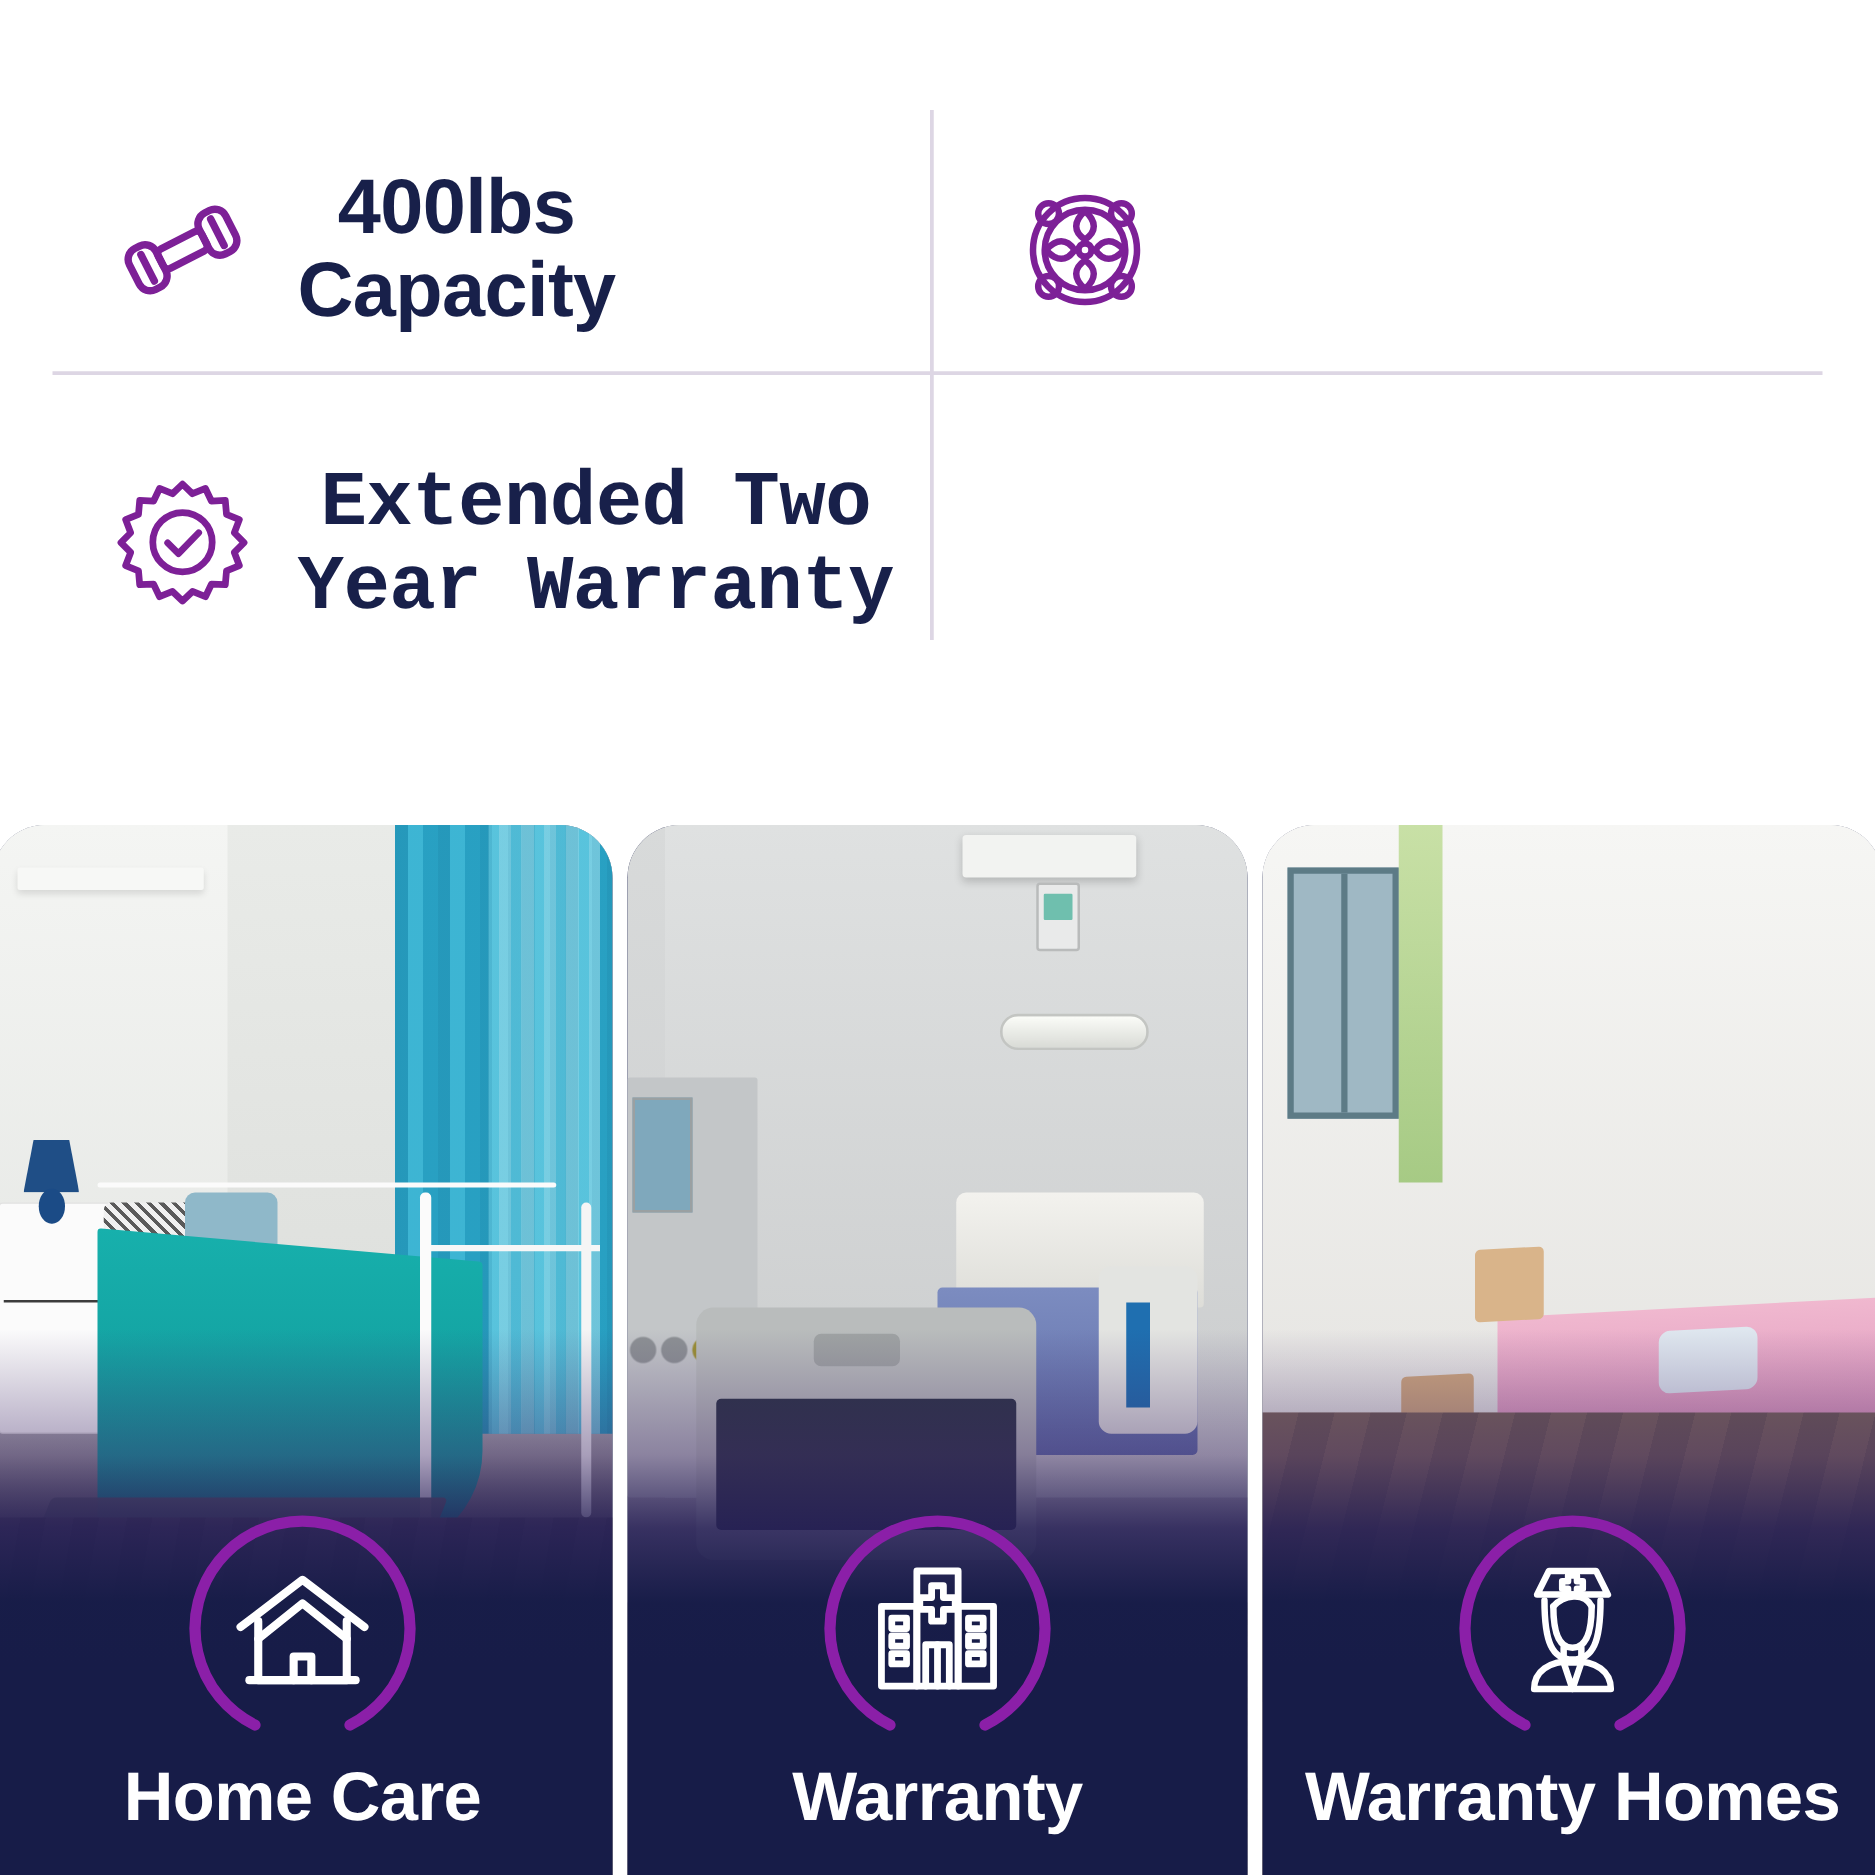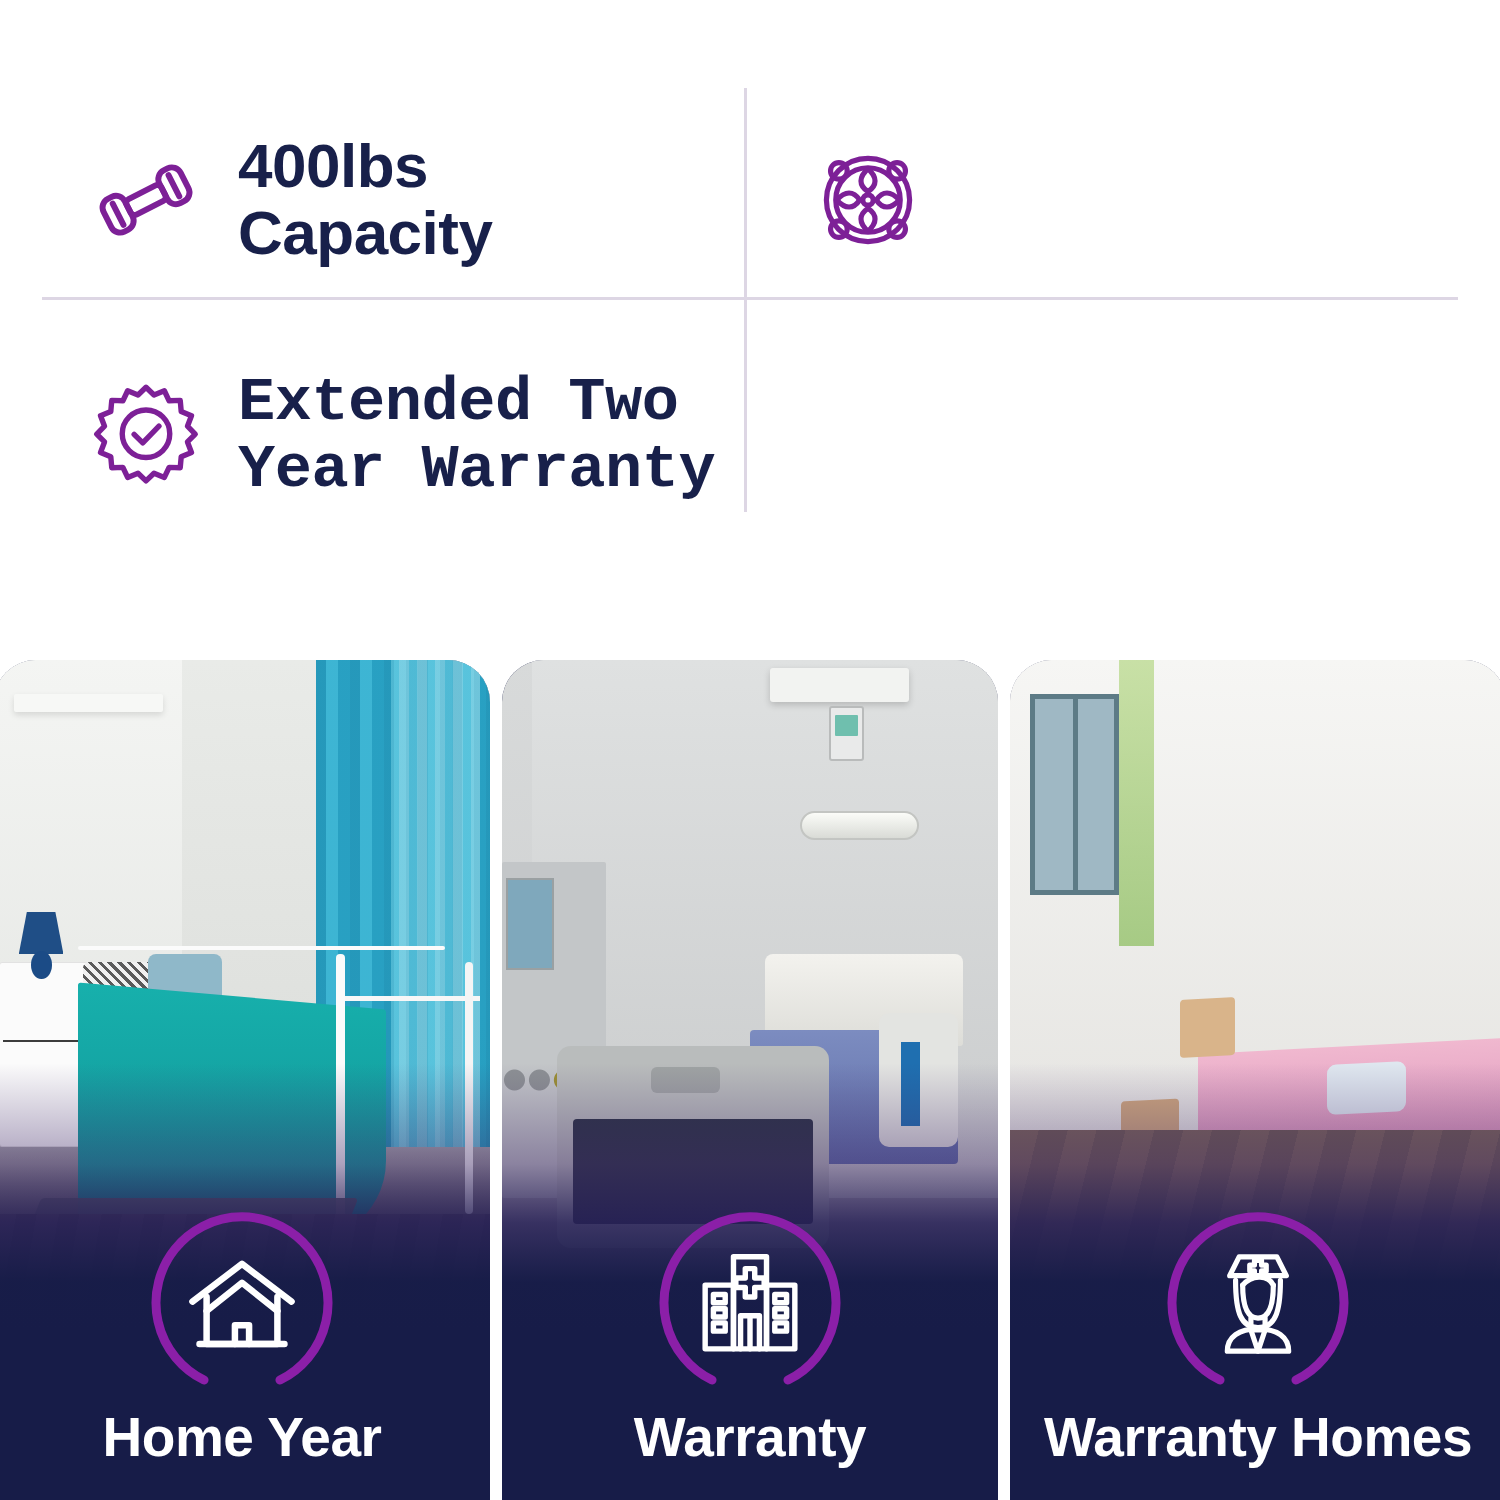--- a/index.html
+++ b/index.html
@@ -8,21 +8,21 @@
     background: #ffffff;
     font-family: "Liberation Sans", sans-serif;
     overflow: hidden;
   }
 
   .page { position: relative; width: 1500px; height: 1500px; background: #ffffff; }
 
   
   .features {
     position: absolute; left: 0; top: 0;
-    width: 1327px; height: 600px;
+    width: 1327px; height: 600px; text-align: center;
   }
 
   .feat {
     position: absolute;
     display: flex;
     align-items: center;
     gap: 34px;
   }
   .feat-capacity { left: 88px;  top: 110px; width: 640px; height: 180px; }
   .feat-cpr      { left: 810px; top: 120px; width: 640px; height: 160px; }
@@ -280,21 +280,21 @@
           <span class="glyph">
             <svg viewBox="0 0 100 100" fill="none" stroke="#ffffff" stroke-width="5.5" stroke-linecap="round" stroke-linejoin="round">
               <path d="M8 48 L50 16 L92 48"></path>
               <path d="M20 44 L20 84 L80 84 L80 44"></path>
               <path d="M20 56 L50 32 L80 56"></path>
               <path d="M44 84 L44 68 L56 68 L56 84"></path>
               <path d="M14 84 L86 84"></path>
             </svg>
           </span>
         </div>
-        <div class="card-label">Home Year</div>
+        <div class="card-label">Home Care</div>
       </div>
     </div>
 
     <div class="card">
       <div class="photo ph-hosp">
         <div class="wall"></div>
           <div class="ceil"></div>
           <div class="monitor"></div>
         <div class="lamp"></div>
           <div class="panel"></div>

